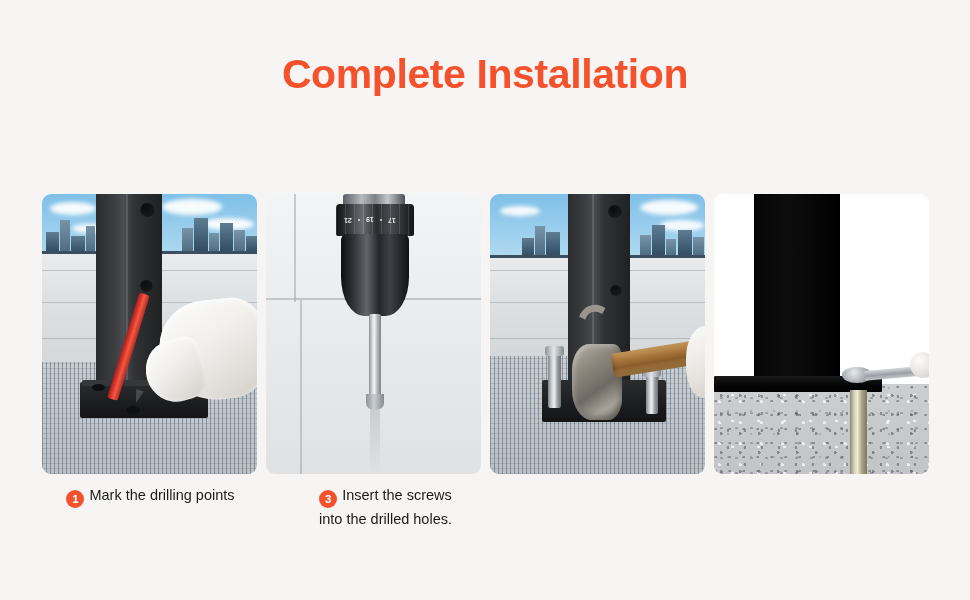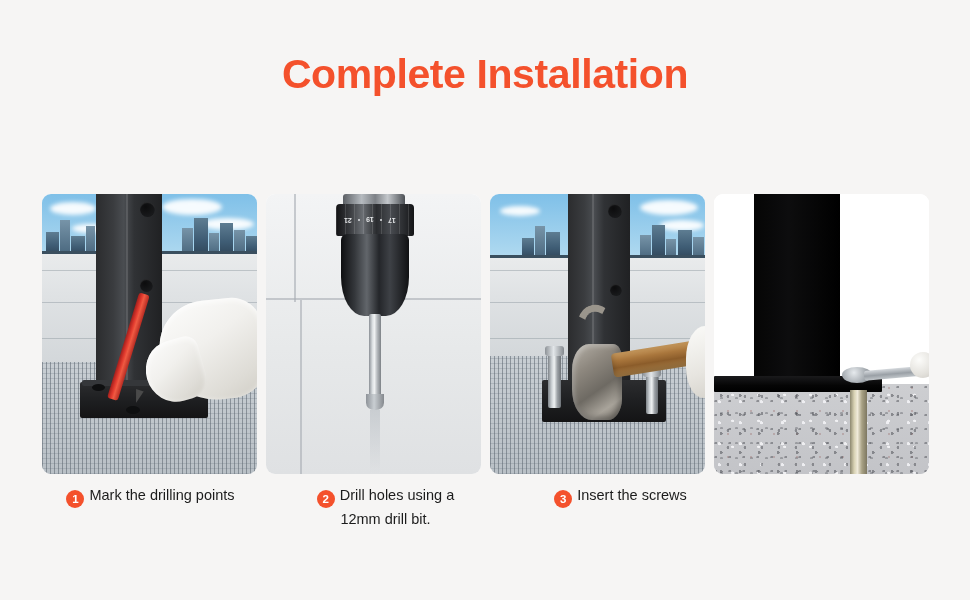--- a/index.html
+++ b/index.html
@@ -420,22 +420,19 @@
     <div class="p4-cap" style="left:196px;top:158px;width:26px;height:26px;"></div>
   </div>
 </div>
 
 <div class="captions">
 
   <div class="caption">
     <span class="badge">1</span><span>Mark the drilling points</span>
   </div>
 
-  <div class="caption">
-    <span class="badge">2</span><span>Drill holes using a</span>
-    <span class="cap-line2">12mm drill bit.</span>
-  </div>
 
   <div class="caption">
     <span class="badge">3</span><span>Insert the screws</span>
+    <span class="cap-line2">into the drilled holes.</span>
   </div>
 
 </div>
 
 </body></html>

